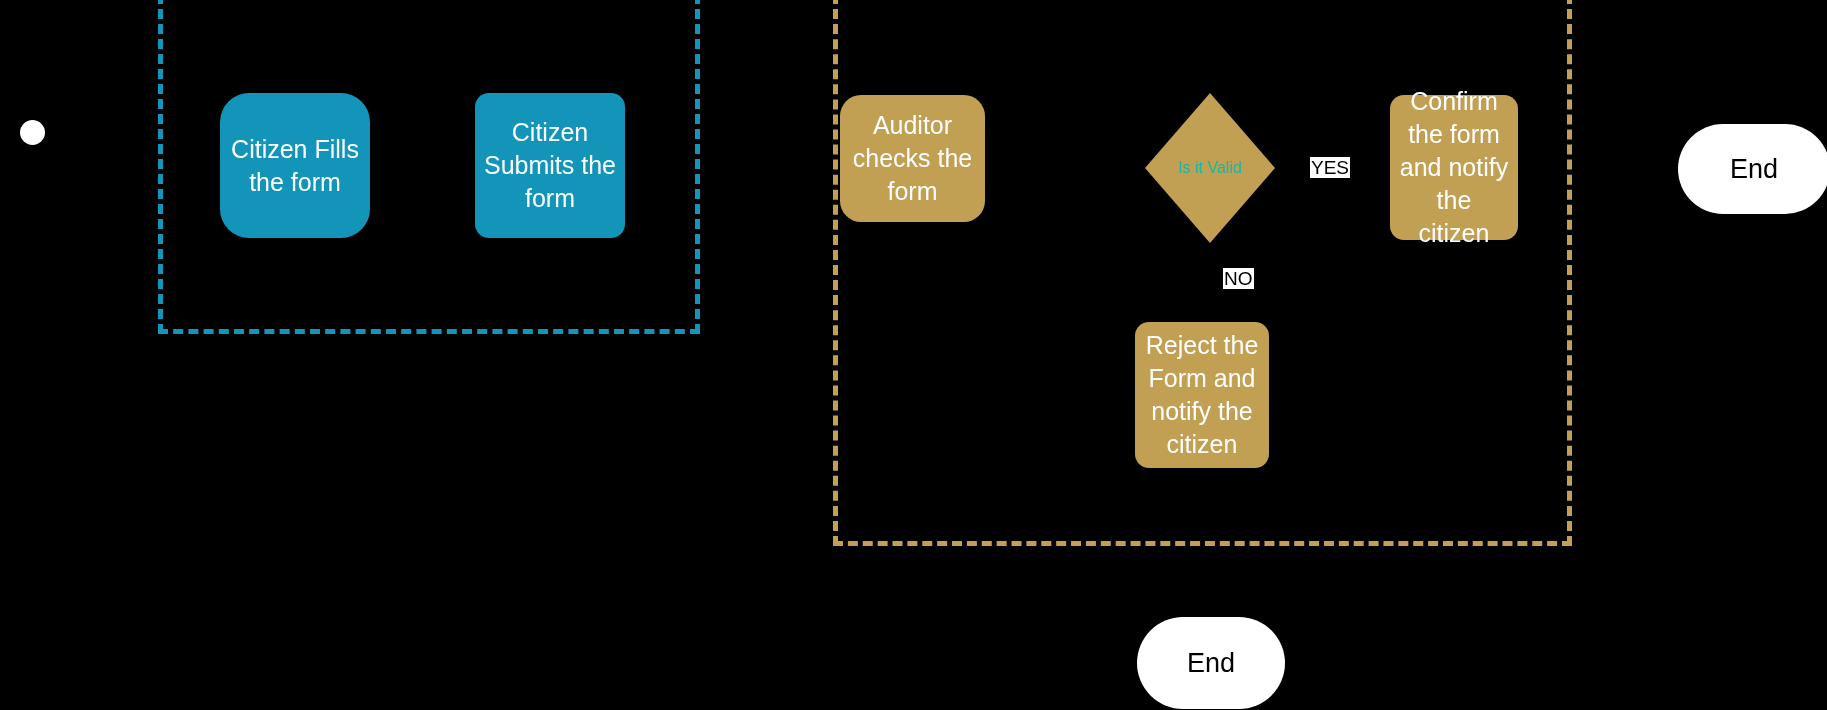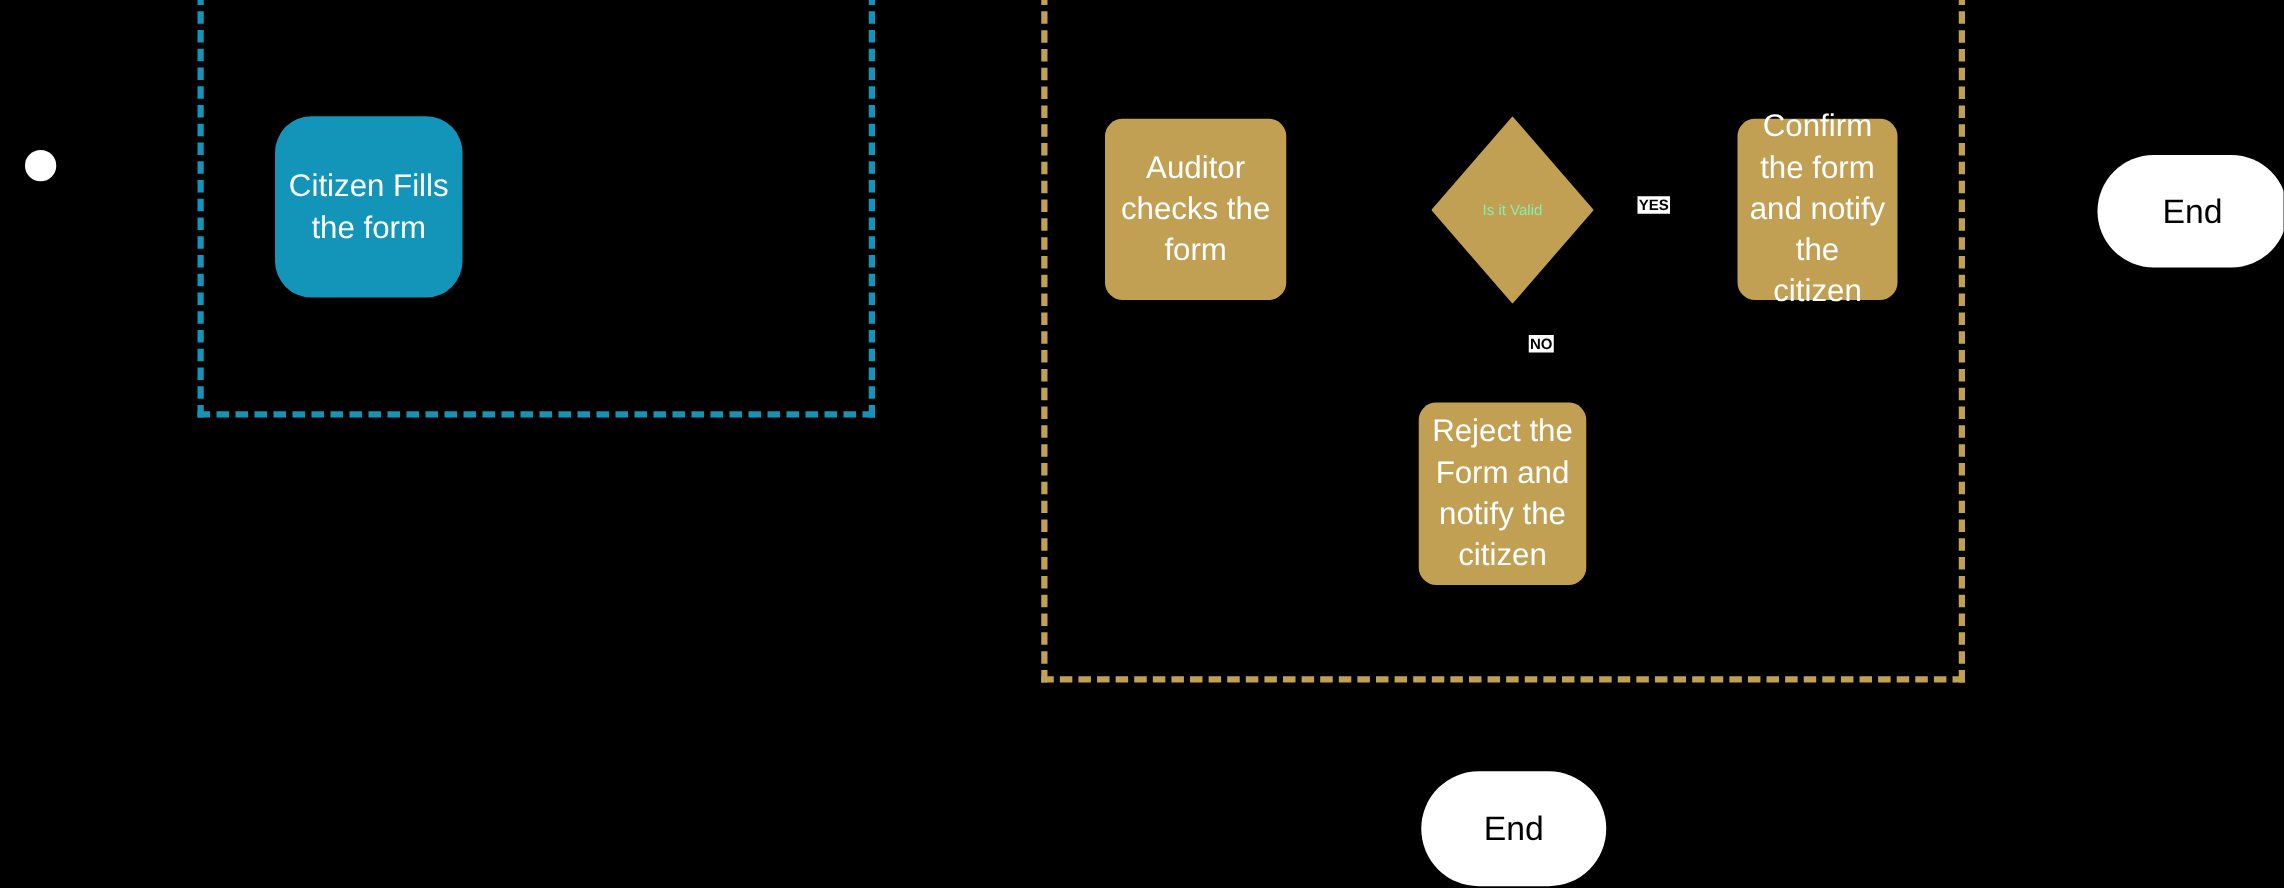--- a/index.html
+++ b/index.html
@@ -63,21 +63,21 @@
     border-radius: 14px;
     font-size: 25px;
     line-height: 1.32;
     padding: 4px 8px;
   }
   .node-box.blue { background: #1295B8; }
   .node-box.gold { background: #C1A054; }
 
   .box-citizen-fills   { left: 220px; top: 93px;  width: 150px; height: 145px; border-radius: 29px; }
   .box-citizen-submits { left: 475px; top: 93px;  width: 150px; height: 145px; }
-  .box-auditor-checks  { left: 884px; top: 95px;  width: 145px; height: 145px; }
+  .box-auditor-checks  { left: 840px; top: 95px;  width: 145px; height: 127px; border-radius: 21px; }
   .box-confirm-form    { left: 1390px; top: 95px; width: 128px; height: 145px; }
   .box-reject-form     { left: 1135px; top: 322px; width: 134px; height: 146px; }
 
   
   .diamond-wrap {
     position: absolute;
     left: 1145px;
     top: 93px;
     width: 130px;
     height: 150px;
@@ -87,36 +87,35 @@
     inset: 0;
     background: #C1A054;
     clip-path: polygon(50% 0%, 100% 50%, 50% 100%, 0% 50%);
   }
   .diamond-label {
     position: absolute;
     inset: 0;
     display: flex;
     align-items: center;
     justify-content: center;
-    color: #86efac;
-    font-size: 12px;
+    color: #14b8a6;
+    font-size: 16px;
     text-align: center;
     pointer-events: none;
   }
 
   
   .edge-label {
     position: absolute;
     background: #FFFFFF;
     color: #000000;
-    font-size: 12px;
+    font-size: 19px;
     line-height: 1;
     padding: 1px 1px;
     white-space: nowrap;
-    font-weight: bold;
   }
   .label-yes { left: 1310px; top: 157px; }
   .label-no  { left: 1196px; top: 268px; margin-left: 27px; }
 
   
   .end-node {
     position: absolute;
     box-sizing: border-box;
     display: flex;
     align-items: center;
@@ -134,20 +133,21 @@
 
 <div id="canvas">
 
   <div class="lane lane-citizen"></div>
   <div class="lane lane-auditor"></div>
 
   <div class="start-node"></div>
 
   <div class="node-box blue box-citizen-fills">Citizen Fills the form</div>
 
+  <div class="node-box blue box-citizen-submits">Citizen Submits the form</div>
 
   <div class="node-box gold box-auditor-checks">Auditor checks the form</div>
 
   <div class="diamond-wrap">
     <div class="diamond-shape"></div>
     <div class="diamond-label">Is it Valid</div>
   </div>
 
   <div class="edge-label label-yes">YES</div>
 

